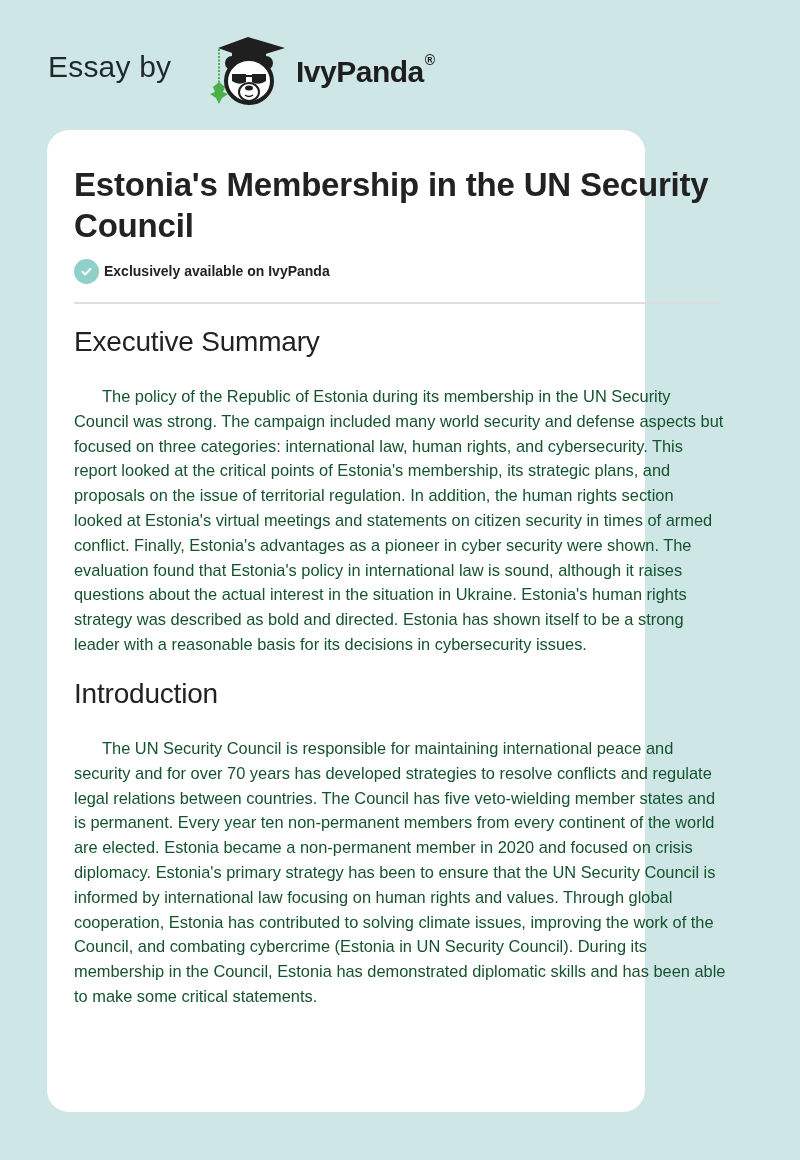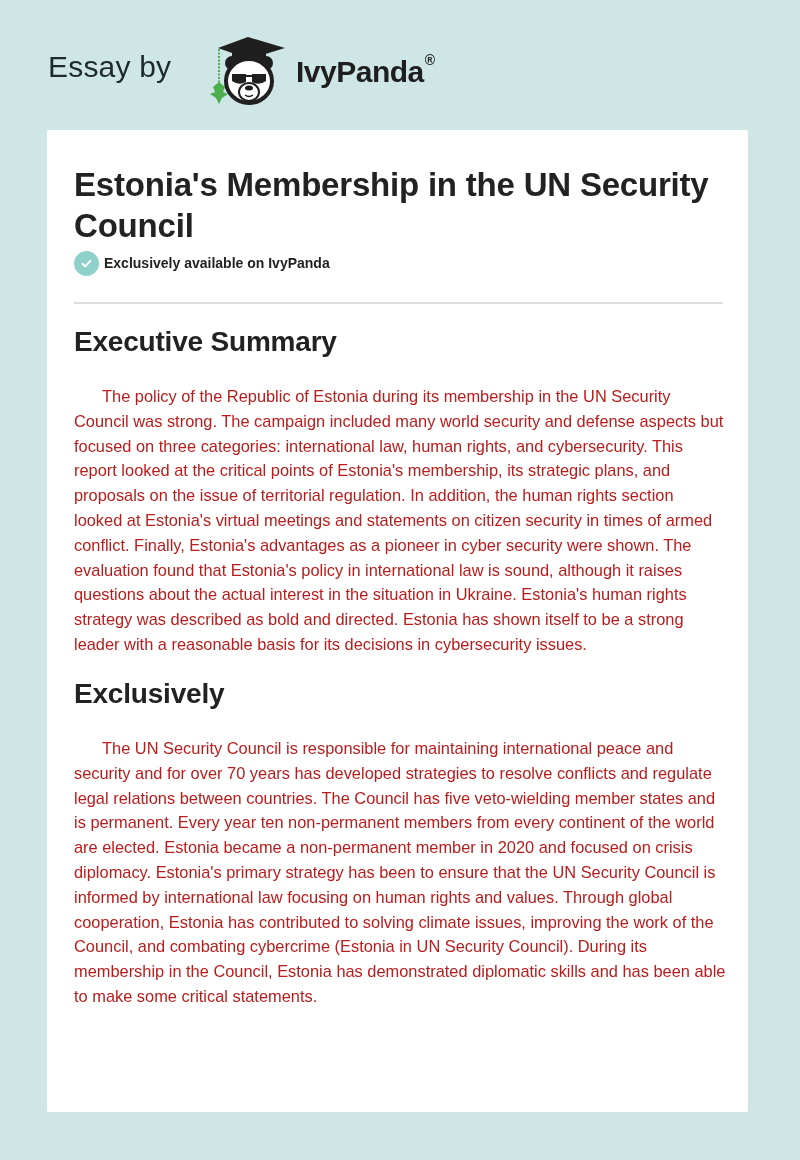--- a/index.html
+++ b/index.html
@@ -48,40 +48,40 @@
     .brand sup {
       font-size: 14px;
       position: relative;
       top: -6px;
       margin-left: 1px;
     }
     .card {
       position: absolute;
       left: 47px;
       top: 130px;
-      width: 701px;
+      width: 598px;
       height: 982px;
       background: #ffffff;
-      border-radius: 2px;
+      border-radius: 22px;
     }
     .title {
       position: absolute;
       left: 27px;
       top: 34px;
       width: 660px;
       font-size: 33px;
       font-weight: bold;
       line-height: 41px;
       color: #222222;
       letter-spacing: -0.2px;
     }
     .badge-row {
       position: absolute;
       left: 27px;
-      top: 120px;
+      top: 128px;
       height: 26px;
       display: flex;
       align-items: center;
     }
     .check-circle {
       width: 25px; height: 25px;
       border-radius: 50%;
       background: #8fd0ca;
       display: flex;
       align-items: center;
@@ -98,31 +98,31 @@
       left: 27px;
       top: 172px;
       width: 649px;
       height: 2px;
       background: #dddddd;
     }
     .section-heading {
       position: absolute;
       left: 27px;
       font-size: 28px;
-      font-weight: bold;
+      font-weight: normal;
       color: #222222;
       letter-spacing: -0.2px;
     }
     .paragraph {
       position: absolute;
       left: 27px;
       width: 652px;
       font-size: 16.4px;
       line-height: 24.8px;
-      color: #b91c1c;
+      color: #14532d;
       text-indent: 28px;
     }
   </style>
 </head>
 <body>
 
 <div class="header">
   <div class="essay-by">Essay by</div>
 
   <div class="logo-icon">
@@ -165,15 +165,15 @@
       </svg>
     </span>
     <span class="badge-text">Exclusively available on IvyPanda</span>
   </div>
 
   <div class="divider"></div>
 
   <h2 class="section-heading" style="top:196px;">Executive Summary</h2>
   <p class="paragraph" style="top:254px;">The policy of the Republic of Estonia during its membership in the UN Security Council was strong. The campaign included many world security and defense aspects but focused on three categories: international law, human rights, and cybersecurity. This report looked at the critical points of Estonia's membership, its strategic plans, and proposals on the issue of territorial regulation. In addition, the human rights section looked at Estonia's virtual meetings and statements on citizen security in times of armed conflict. Finally, Estonia's advantages as a pioneer in cyber security were shown. The evaluation found that Estonia's policy in international law is sound, although it raises questions about the actual interest in the situation in Ukraine. Estonia's human rights strategy was described as bold and directed. Estonia has shown itself to be a strong leader with a reasonable basis for its decisions in cybersecurity issues.</p>
 
-  <h2 class="section-heading" style="top:548px;">Exclusively</h2>
+  <h2 class="section-heading" style="top:548px;">Introduction</h2>
   <p class="paragraph" style="top:606px;">The UN Security Council is responsible for maintaining international peace and security and for over 70 years has developed strategies to resolve conflicts and regulate legal relations between countries. The Council has five veto-wielding member states and is permanent. Every year ten non-permanent members from every continent of the world are elected. Estonia became a non-permanent member in 2020 and focused on crisis diplomacy. Estonia's primary strategy has been to ensure that the UN Security Council is informed by international law focusing on human rights and values. Through global cooperation, Estonia has contributed to solving climate issues, improving the work of the Council, and combating cybercrime (Estonia in UN Security Council). During its membership in the Council, Estonia has demonstrated diplomatic skills and has been able to make some critical statements.</p>
 </div>
 
 </body></html>

